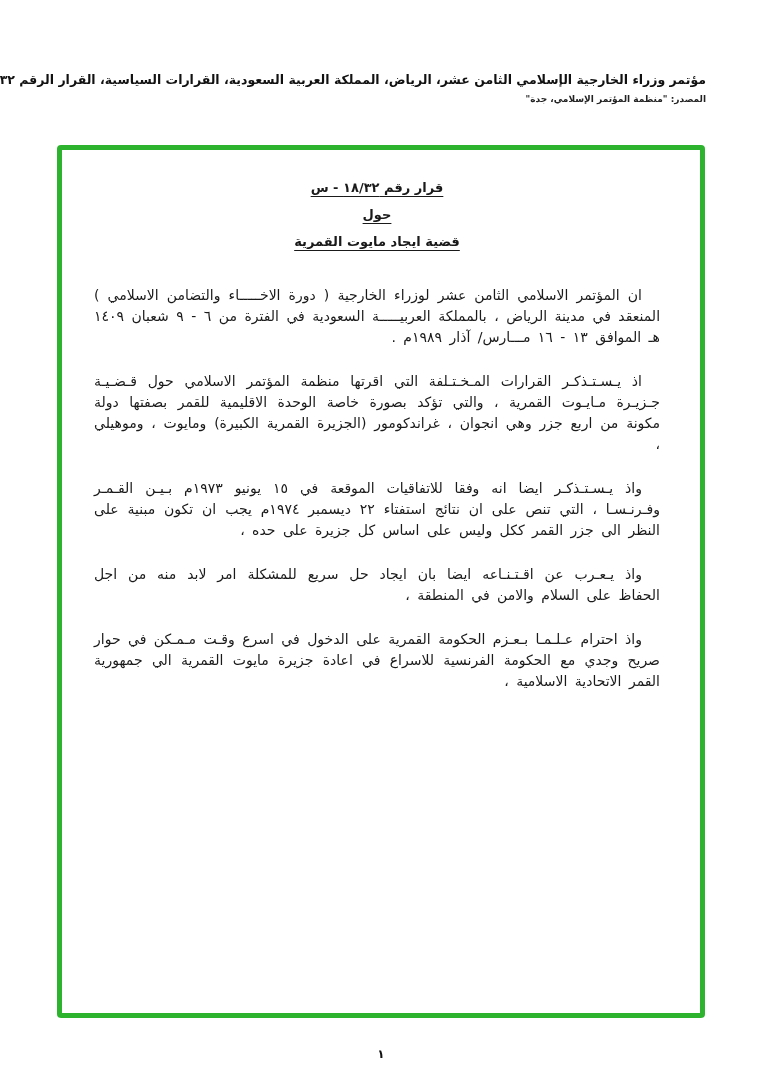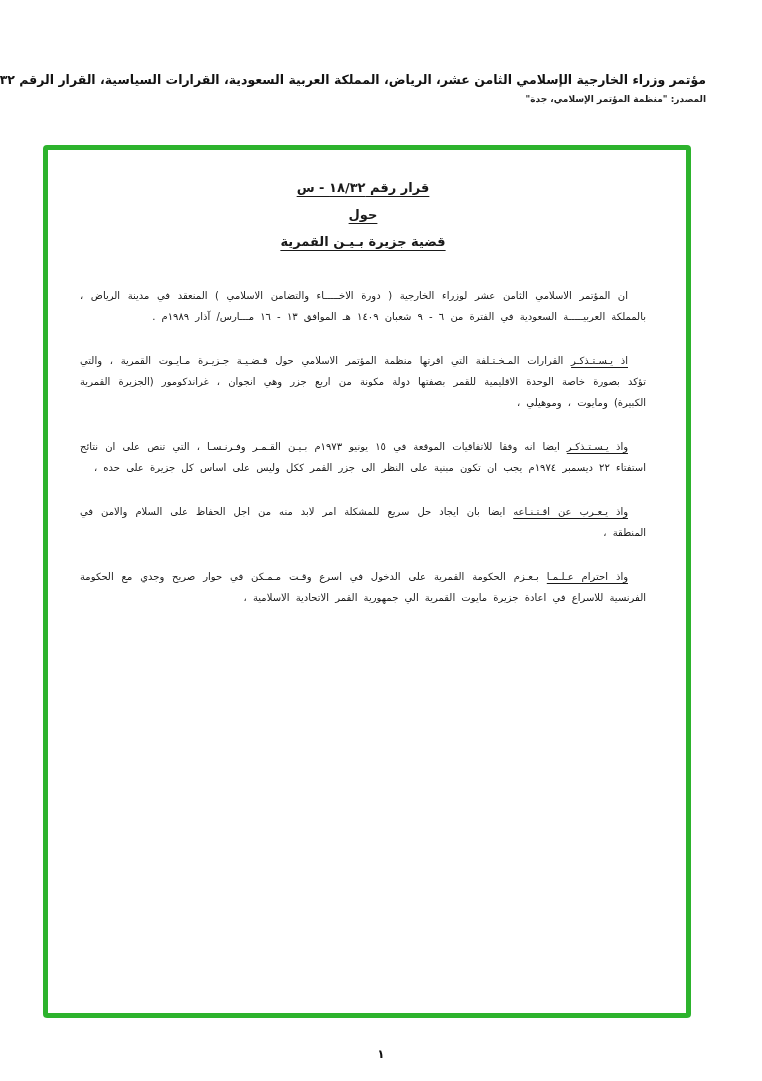--- a/index.html
+++ b/index.html
@@ -32,21 +32,21 @@
   .header-source {
     font-size: 9px;
     font-weight: bold;
     margin-top: 7px;
     color: #222222;
   }
 
   .doc-frame {
     position: absolute;
     top: 145px;
-    left: 43px;
+    left: 57px;
     width: 648px;
     height: 873px;
     border: 5px solid #2db32d;
     border-radius: 4px;
     padding: 24px 40px 18px 32px;
     direction: rtl;
     overflow: hidden;
   }
 
   .doc-heading {
@@ -57,31 +57,30 @@
     font-size: 13px;
     font-weight: bold;
     letter-spacing: 1.5px;
     line-height: 27px;
     color: #1a1a1a;
     text-decoration: underline;
     text-underline-offset: 4px;
   }
 
   .para {
-    font-size: 10px;
+    font-size: 14px;
     line-height: 21px;
     text-align: justify;
     text-align-last: right;
     margin: 0 0 23px 0;
     text-indent: 18px;
     word-spacing: 3px;
     color: #1a1a1a;
   }
   .lead {
-    text-decoration: underline;
     text-underline-offset: 3px;
   }
 
   .page-number {
     position: absolute;
     bottom: 20px;
     left: 0;
     right: 0;
     text-align: center;
     font-size: 12px;
@@ -97,21 +96,21 @@
   <div class="top-header">
     <div class="header-title">مؤتمر وزراء الخارجية الإسلامي الثامن عشر، الرياض، المملكة العربية السعودية، القرارات السياسية، القرار الرقم ١٨/٣٢-س</div>
     <div class="header-source">المصدر:  "منظمة المؤتمر الإسلامي، جدة"</div>
   </div>
 
   <div class="doc-frame" style="border-color: rgb(45, 179, 45);">
 
     <div class="doc-heading">
       <div class="heading-line">قرار رقم ١٨/٣٢ - س</div>
       <div class="heading-line">حول</div>
-      <div class="heading-line">قضية جزيرة بـيـن القمرية</div>
+      <div class="heading-line">قضية ايجاد مايوت القمرية</div>
     </div>
 
     <div class="doc-body">
 
       <p class="para"><span class="lead"></span>
 <span>ان المؤتمر الاسلامي الثامن عشر لوزراء الخارجية ( دورة الاخـــــاء والتضامن الاسلامي ) المنعقد في مدينة الرياض ، بالمملكة العربيـــــة السعودية في الفترة من ٦ - ٩ شعبان ١٤٠٩ هـ الموافق ١٣ - ١٦ مـــارس/ آذار ١٩٨٩م .</span></p>
 
       <p class="para"><span class="lead">اذ يـسـتـذكـر</span>
 <span>القرارات المـخـتـلفة التي اقرتها منظمة المؤتمر الاسلامي حول قـضـيـة جـزيـرة مـايـوت القمرية ، والتي تؤكد بصورة خاصة الوحدة الاقليمية للقمر بصفتها دولة مكونة من اربع جزر وهي انجوان ، غراندكومور (الجزيرة القمرية الكبيرة) ومايوت ، وموهيلي ،</span></p>
 

